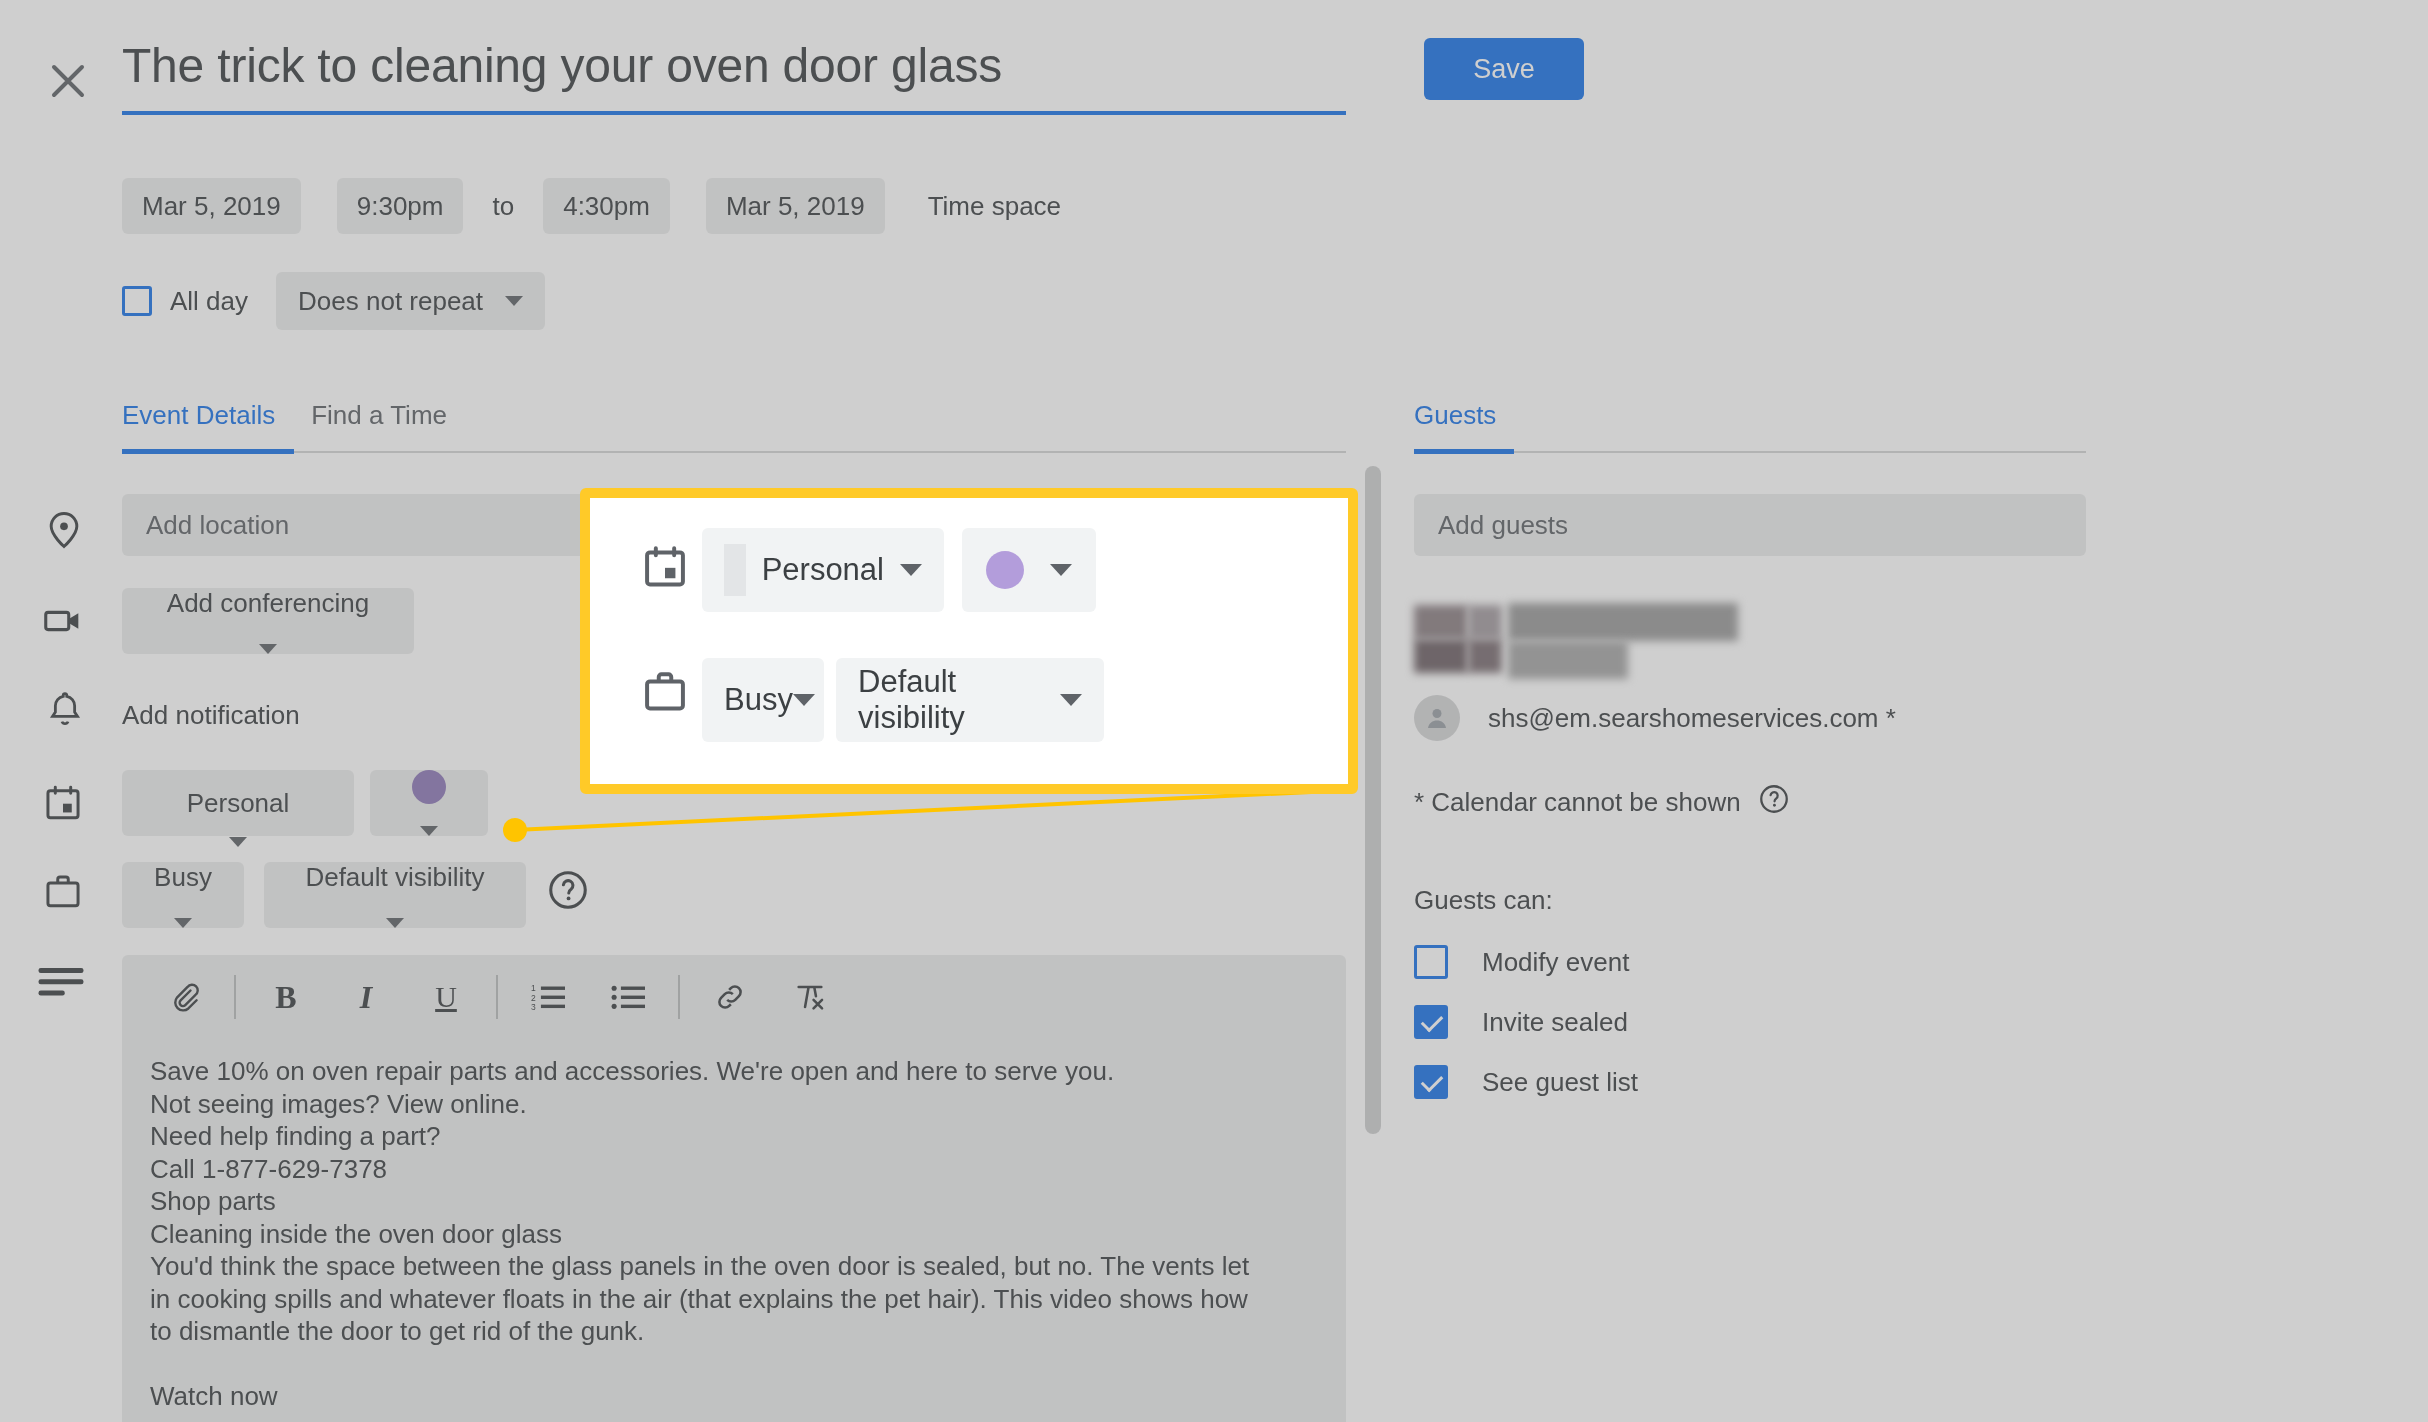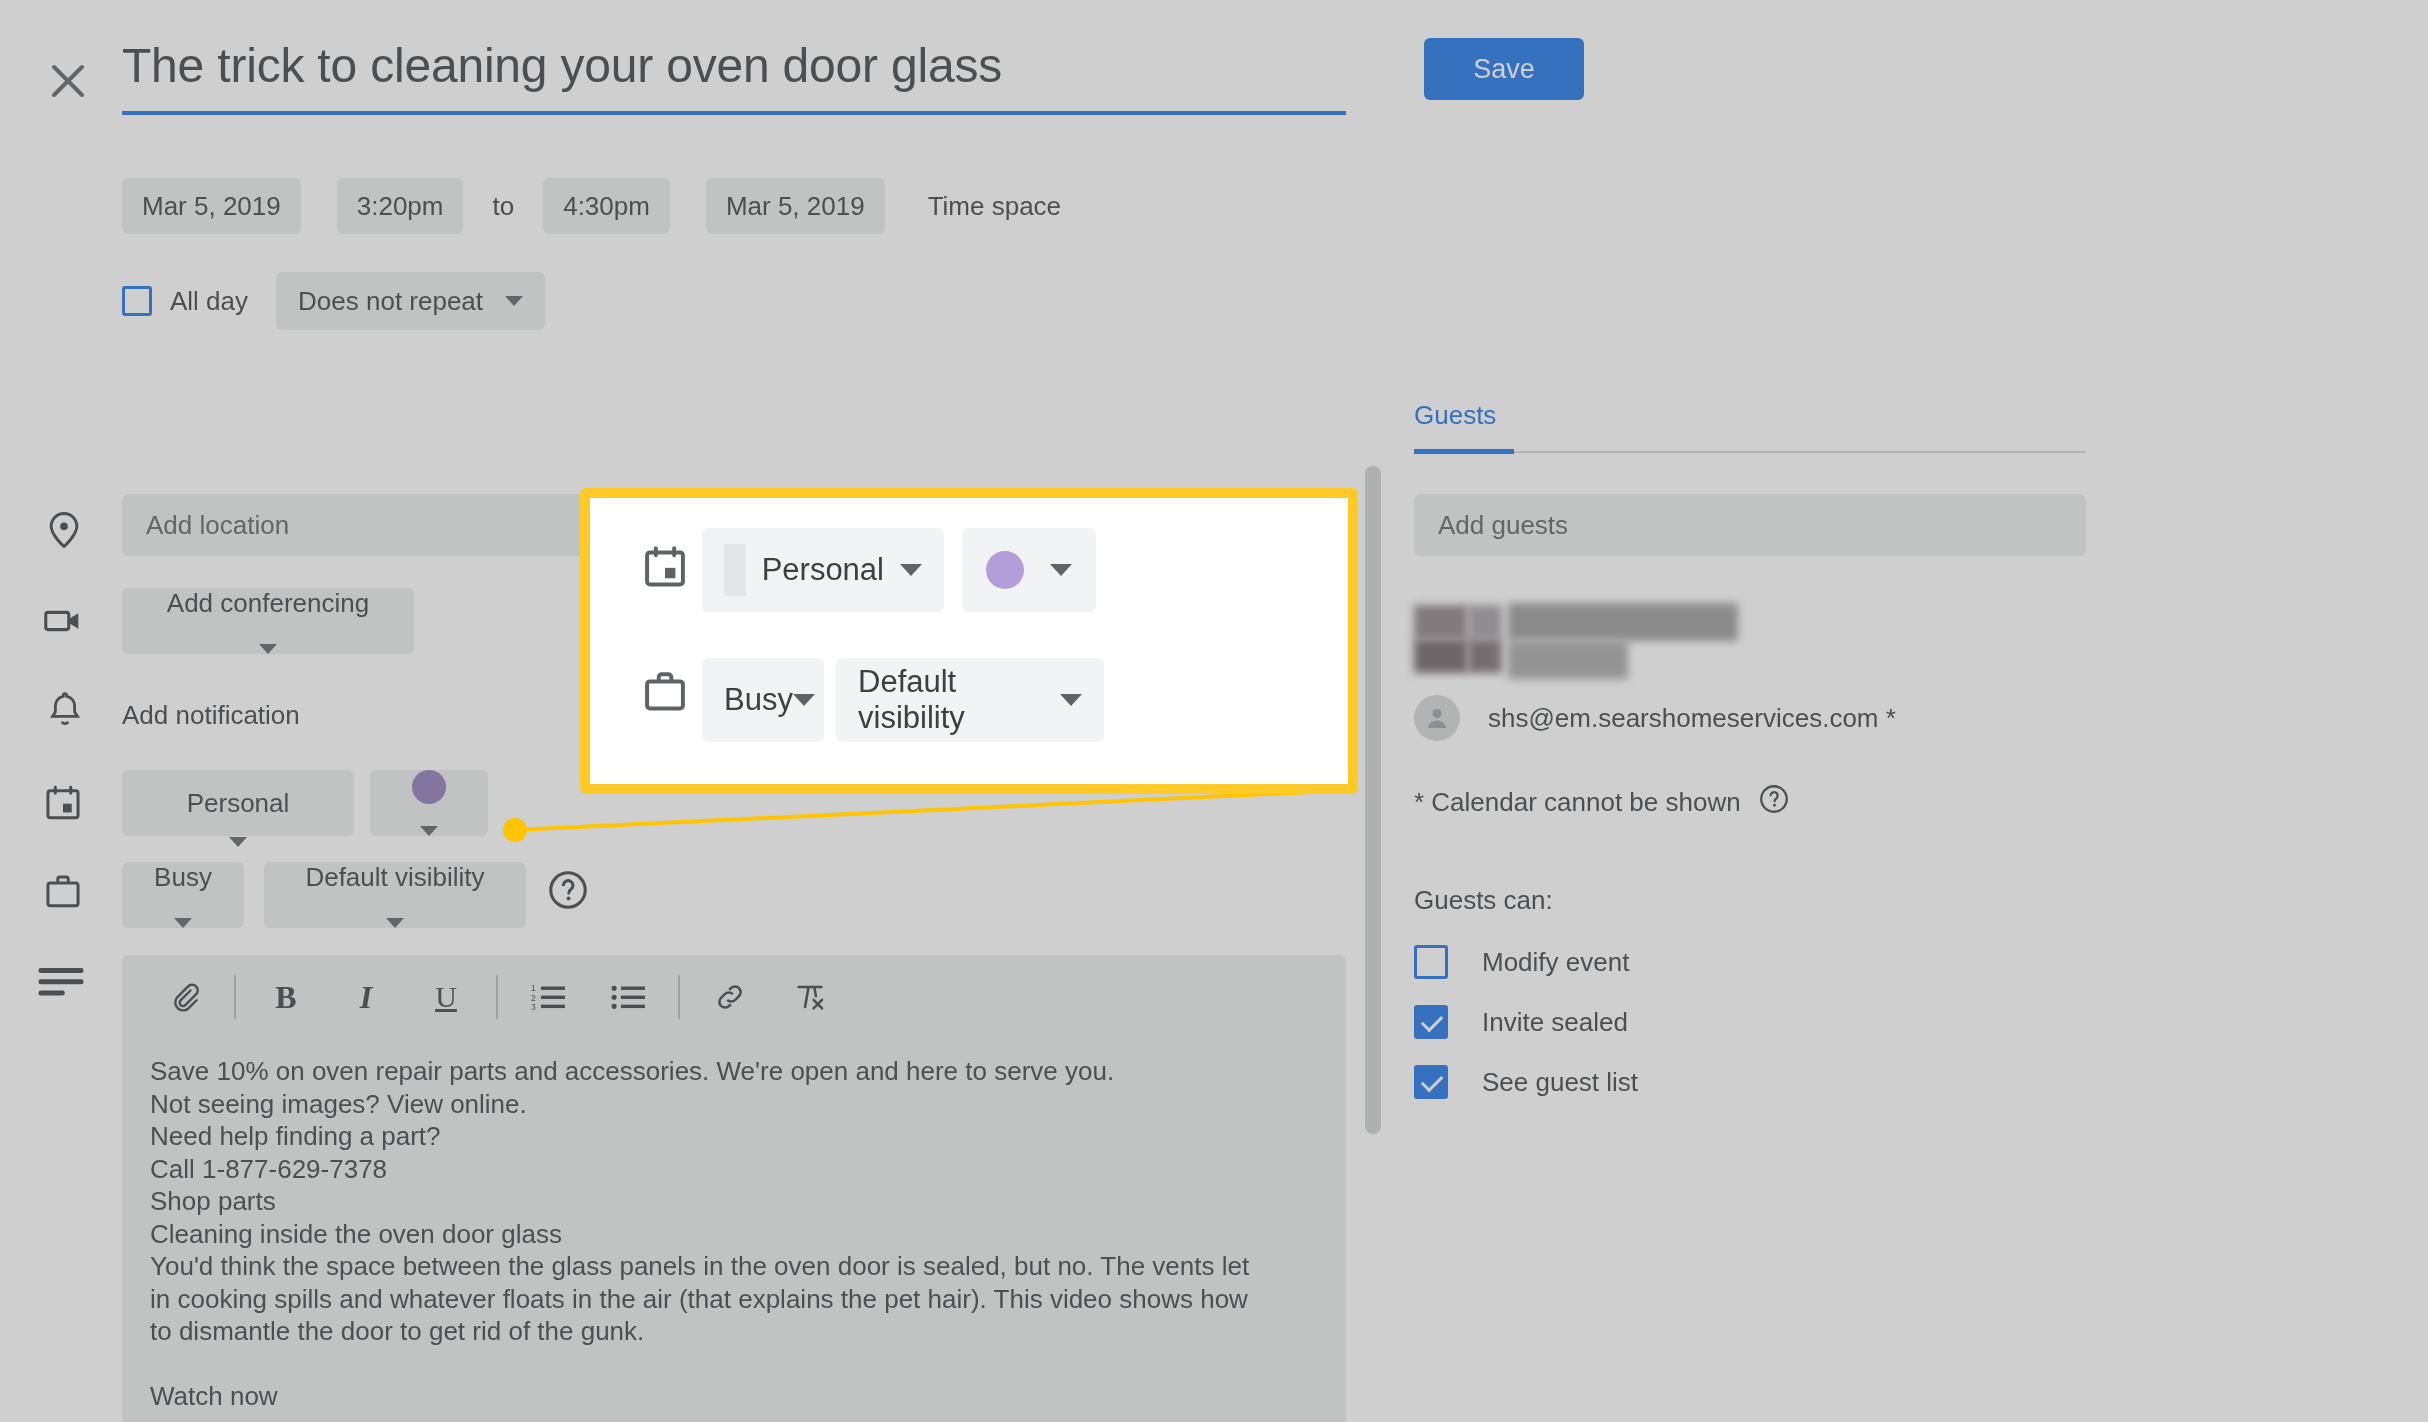--- a/index.html
+++ b/index.html
@@ -388,37 +388,46 @@
     <div class="title-wrap">
       <div class="title-text">The trick to cleaning your oven door glass</div>
       <div class="title-underline"></div>
     </div>
 
     <button class="save-btn">Save</button>
 
     <div class="datetime-row">
       <div class="chip">Mar 5, 2019</div>
       <div class="dt-gap"></div>
-      <div class="chip">3:20pm</div>
+      <div class="chip">9:30pm</div>
       <div class="to-label">to</div>
       <div class="chip">4:30pm</div>
       <div class="dt-gap"></div>
       <div class="chip">Mar 5, 2019</div>
       <div class="tz-label">Time space</div>
     </div>
 
     <div class="allday-row">
       <span class="cbox"></span>
       <span class="allday-label">All day</span>
       <span class="chip repeat-chip">
         <span>Does not repeat</span>
         <span class="caret"></span>
       </span>
     </div>
 
+    <div class="tabs-left">
+      <div class="tab-row">
+        <div class="tab active">Event Details</div>
+        <div class="tab">Find a Time</div>
+      </div>
+      <div class="tab-underline-track">
+        <div class="tab-underline-active" style="width:172px;"></div>
+      </div>
+    </div>
 
     <div class="tabs-right">
       <div class="tab-row">
         <div class="tab active">Guests</div>
       </div>
       <div class="tab-underline-track">
         <div class="tab-underline-active" style="width:100px;"></div>
       </div>
     </div>
 

